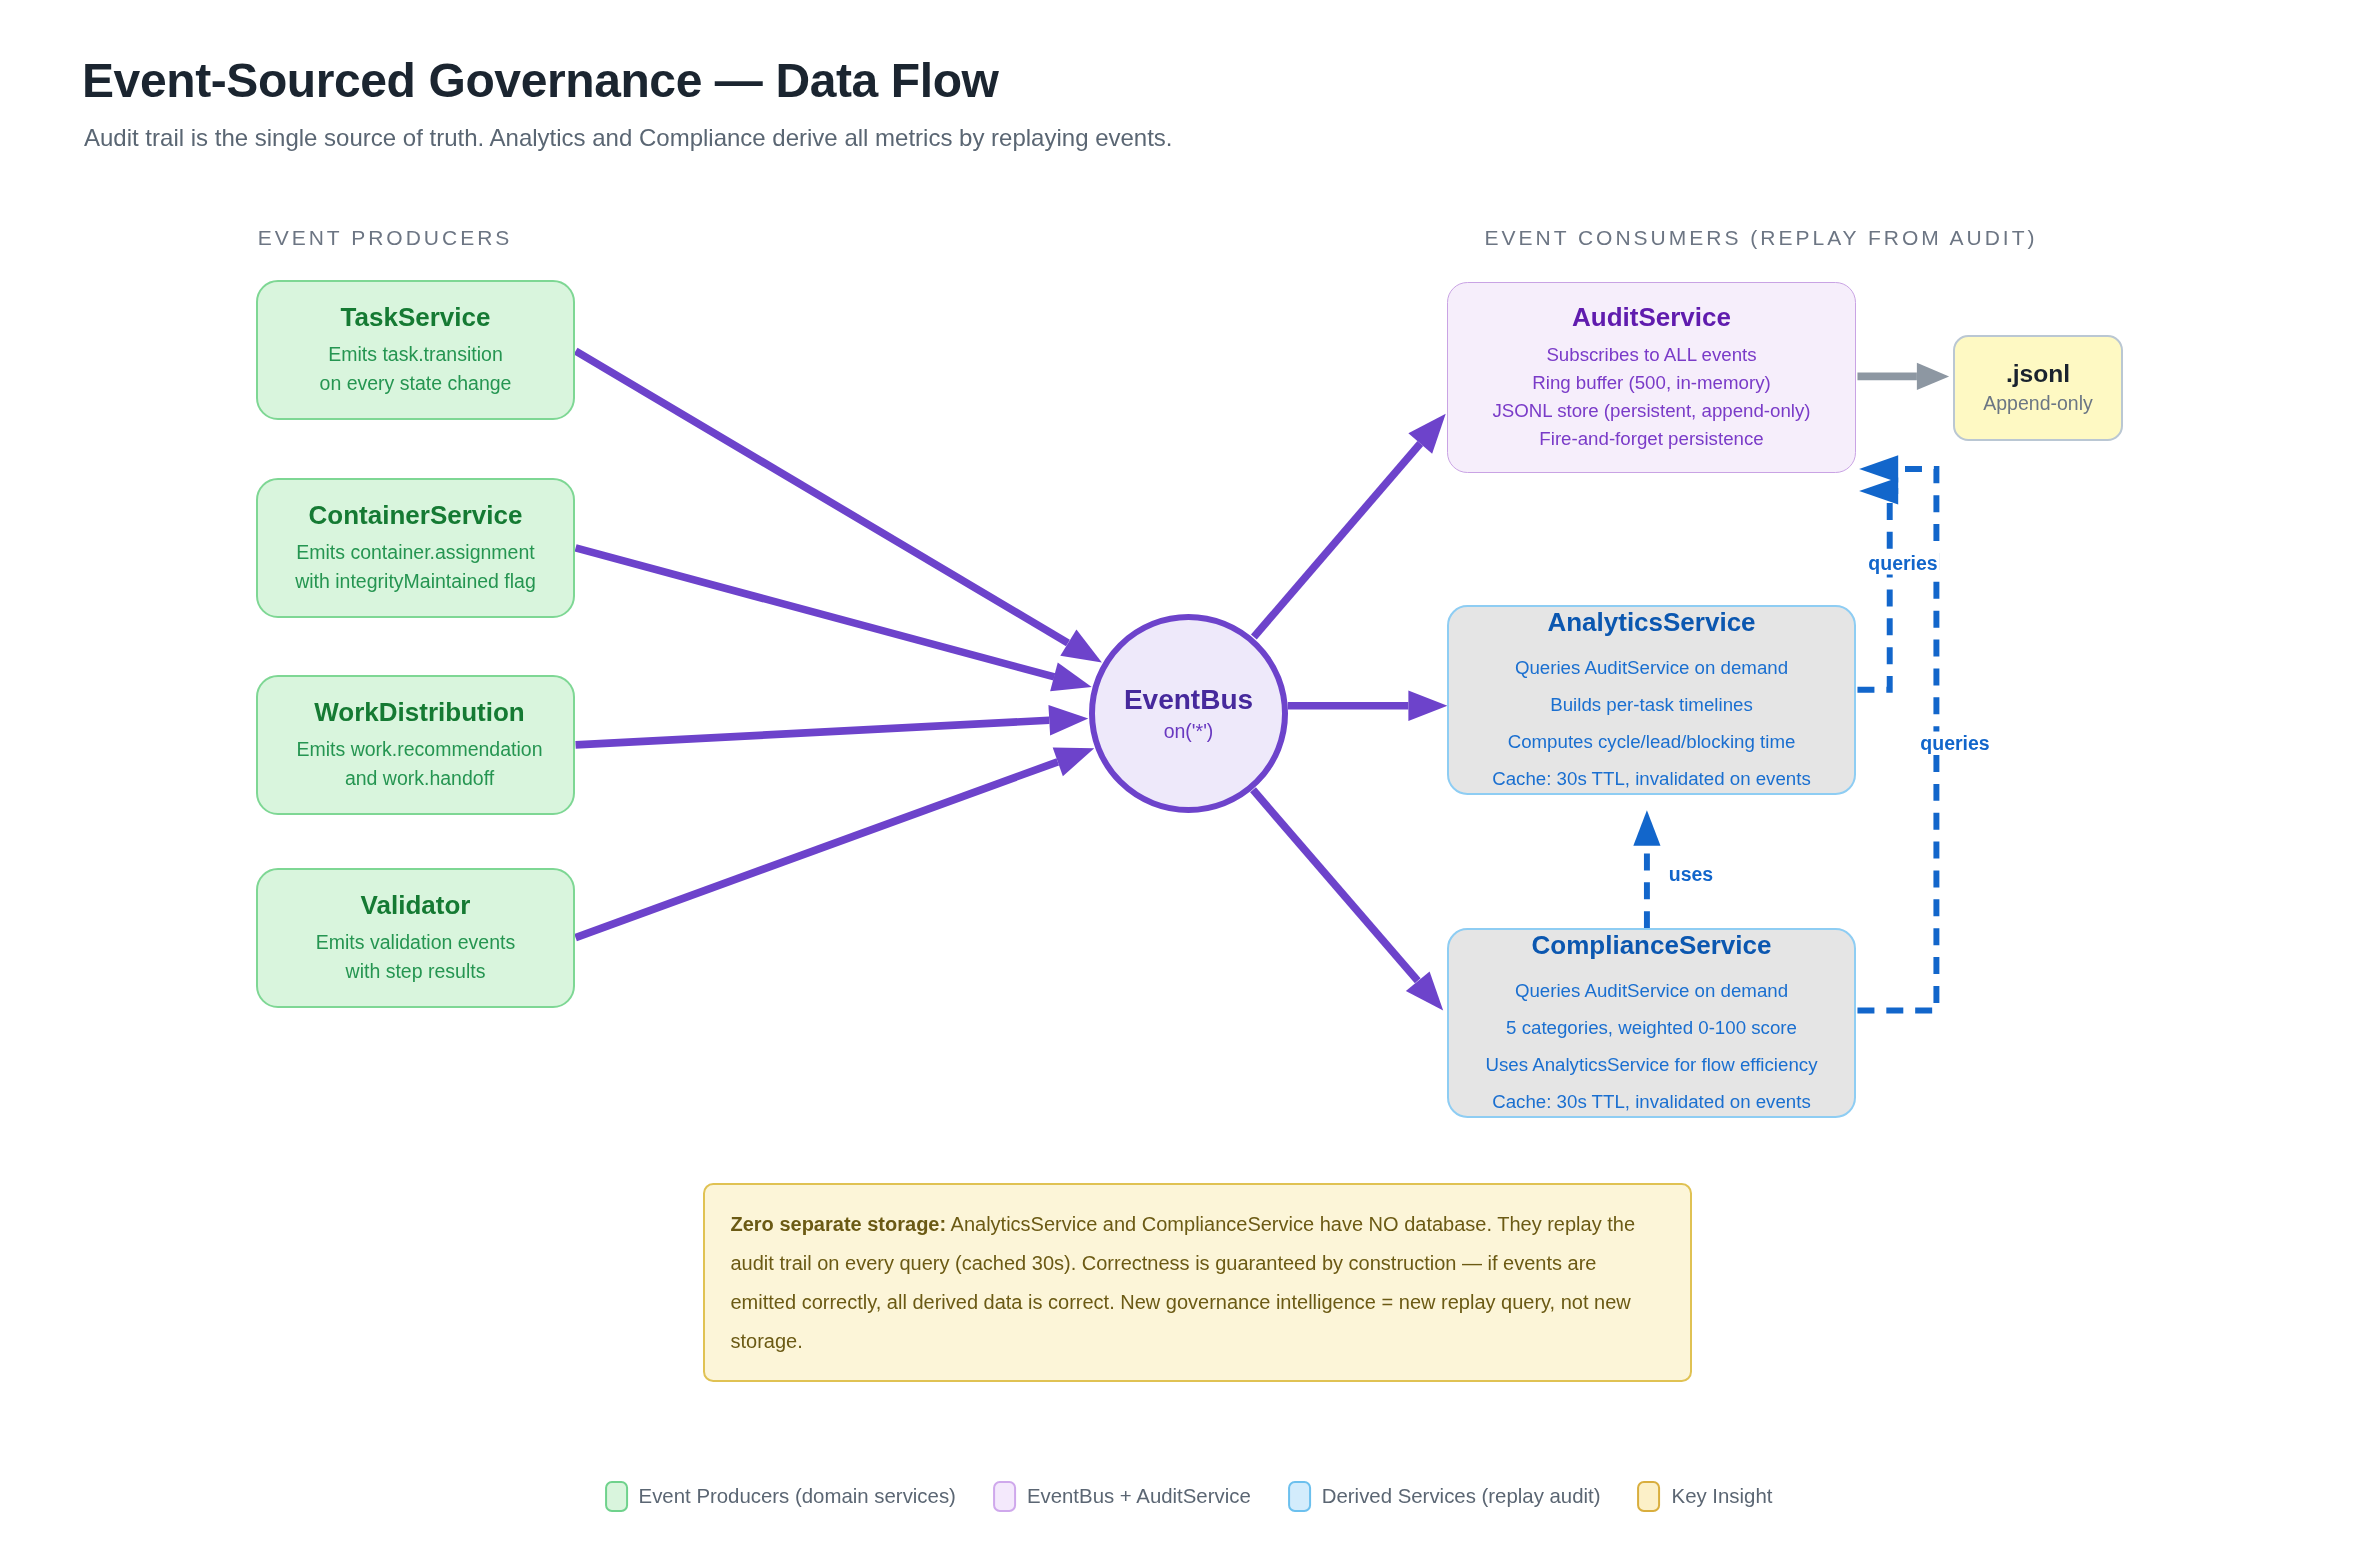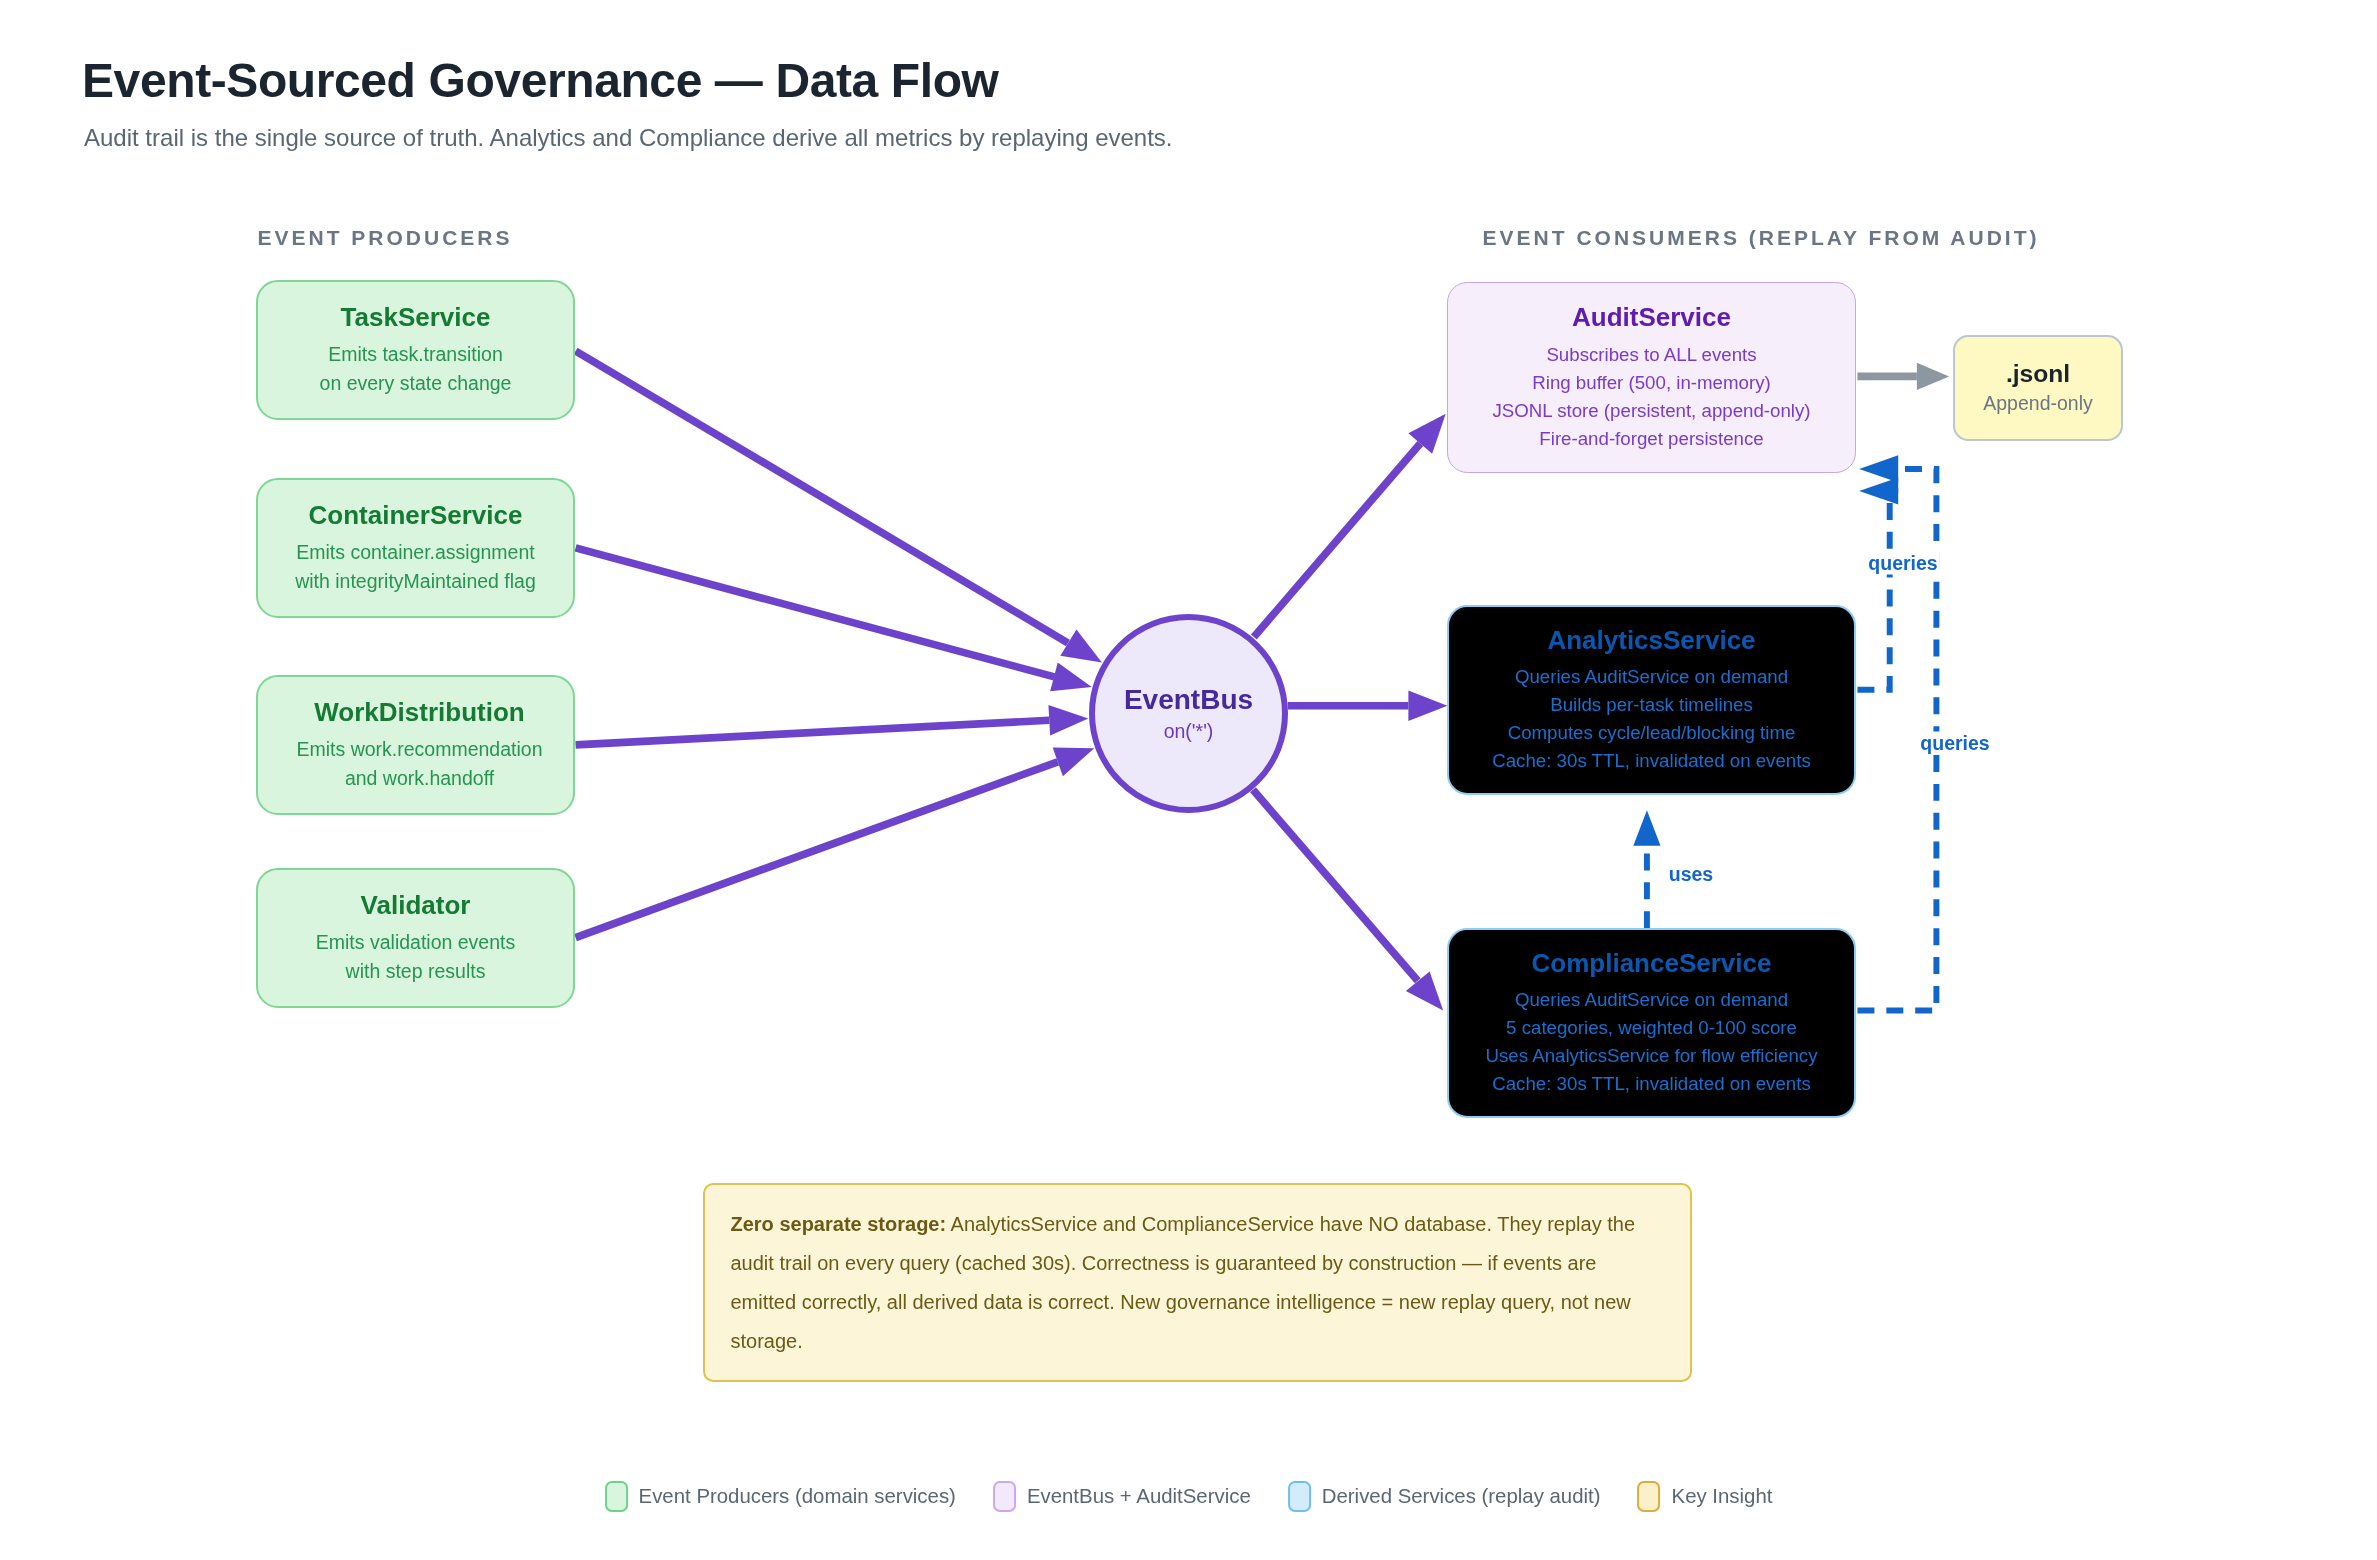--- a/index.html
+++ b/index.html
@@ -3,35 +3,35 @@
 <meta charset="utf-8">
 <style>
   html,body{margin:0;padding:0;background:#ffffff;}
   #stage{position:relative;width:2377px;height:1561px;background:#ffffff;
          font-family:"Liberation Sans", sans-serif;overflow:hidden;}
   #edges{position:absolute;left:0;top:0;pointer-events:none;}
   .page-title{position:absolute;left:82px;top:53px;font-size:48px;font-weight:bold;
               color:#1b2530;letter-spacing:-0.4px;}
   .subtitle{position:absolute;left:84px;top:124px;font-size:24px;color:#5a6673;}
   .col-header{position:absolute;top:226px;transform:translateX(-50%);
-              color:#6c7583;font-weight:bold;font-size:21px;letter-spacing:3px;}
+              color:#6c7583;font-weight:normal;font-size:21px;letter-spacing:3px;}
   .box{position:absolute;box-sizing:border-box;display:flex;flex-direction:column;
        align-items:center;justify-content:center;text-align:center;}
   .box .t{font-weight:bold;font-size:26px;margin-bottom:7.6px;}
   .box .l{font-size:19.5px;line-height:29px;}
   .producer{background:#d9f5dd;border:2.5px solid #7ed794;border-radius:22px;
             left:256px;width:319px;height:140px;}
   .producer .t{color:#157a33;}
   .producer .l{color:#259551;}
   .consumer{left:1447px;width:409px;border-radius:20.4px;}
   .consumer .l{font-size:18.7px;line-height:28px;}
   .audit{background:#f6eefb;border:1.7px solid #c9a3e4;}
   .audit .t{color:#601cae;}
   .audit .l{color:#7a3bc8;}
-  .derived{background:#000000;border:2.5px solid #8ecdf3;}
+  .derived{background:#e5e5e5;border:2.5px solid #8ecdf3;justify-content:space-between;}
   .derived .t{color:#0b57b0;}
   .derived .l{color:#1a6fd0;}
   .circle{position:absolute;left:1089px;top:614px;width:199px;height:199px;
           box-sizing:border-box;border-radius:50%;background:#eee9fa;
           border:6px solid #6d43cb;display:flex;flex-direction:column;
           align-items:center;justify-content:center;text-align:center;}
   .circle .t{font-weight:bold;font-size:28px;color:#46299c;}
   .circle .l{font-size:19.5px;color:#6939c0;margin-top:3.4px;}
   .jsonl-box{background:#fef9c3;border:2.5px solid #bac7d3;border-radius:15.3px;
              left:1953px;top:335px;width:170px;height:106px;}

